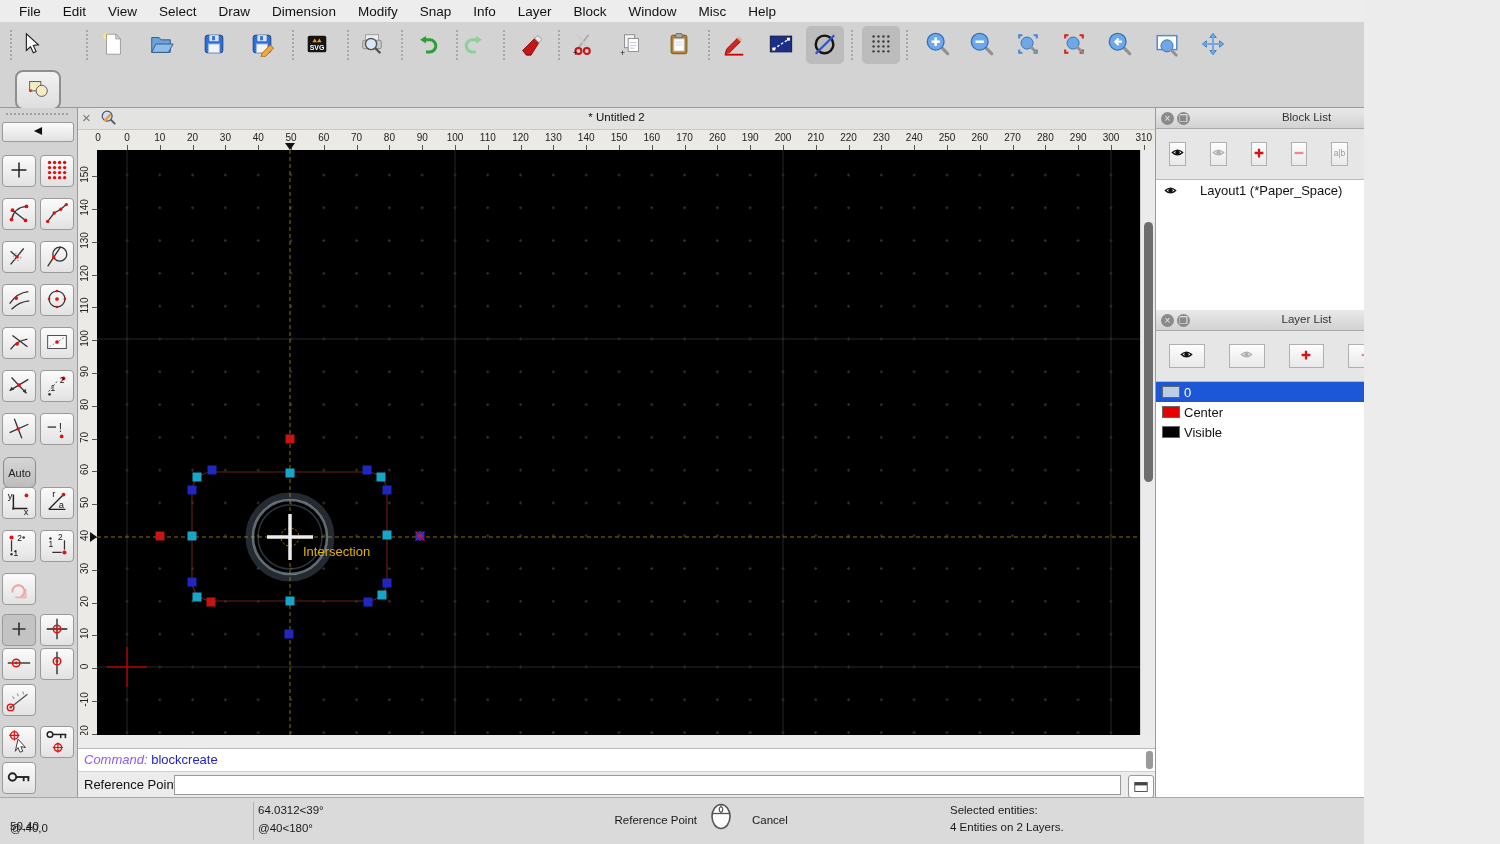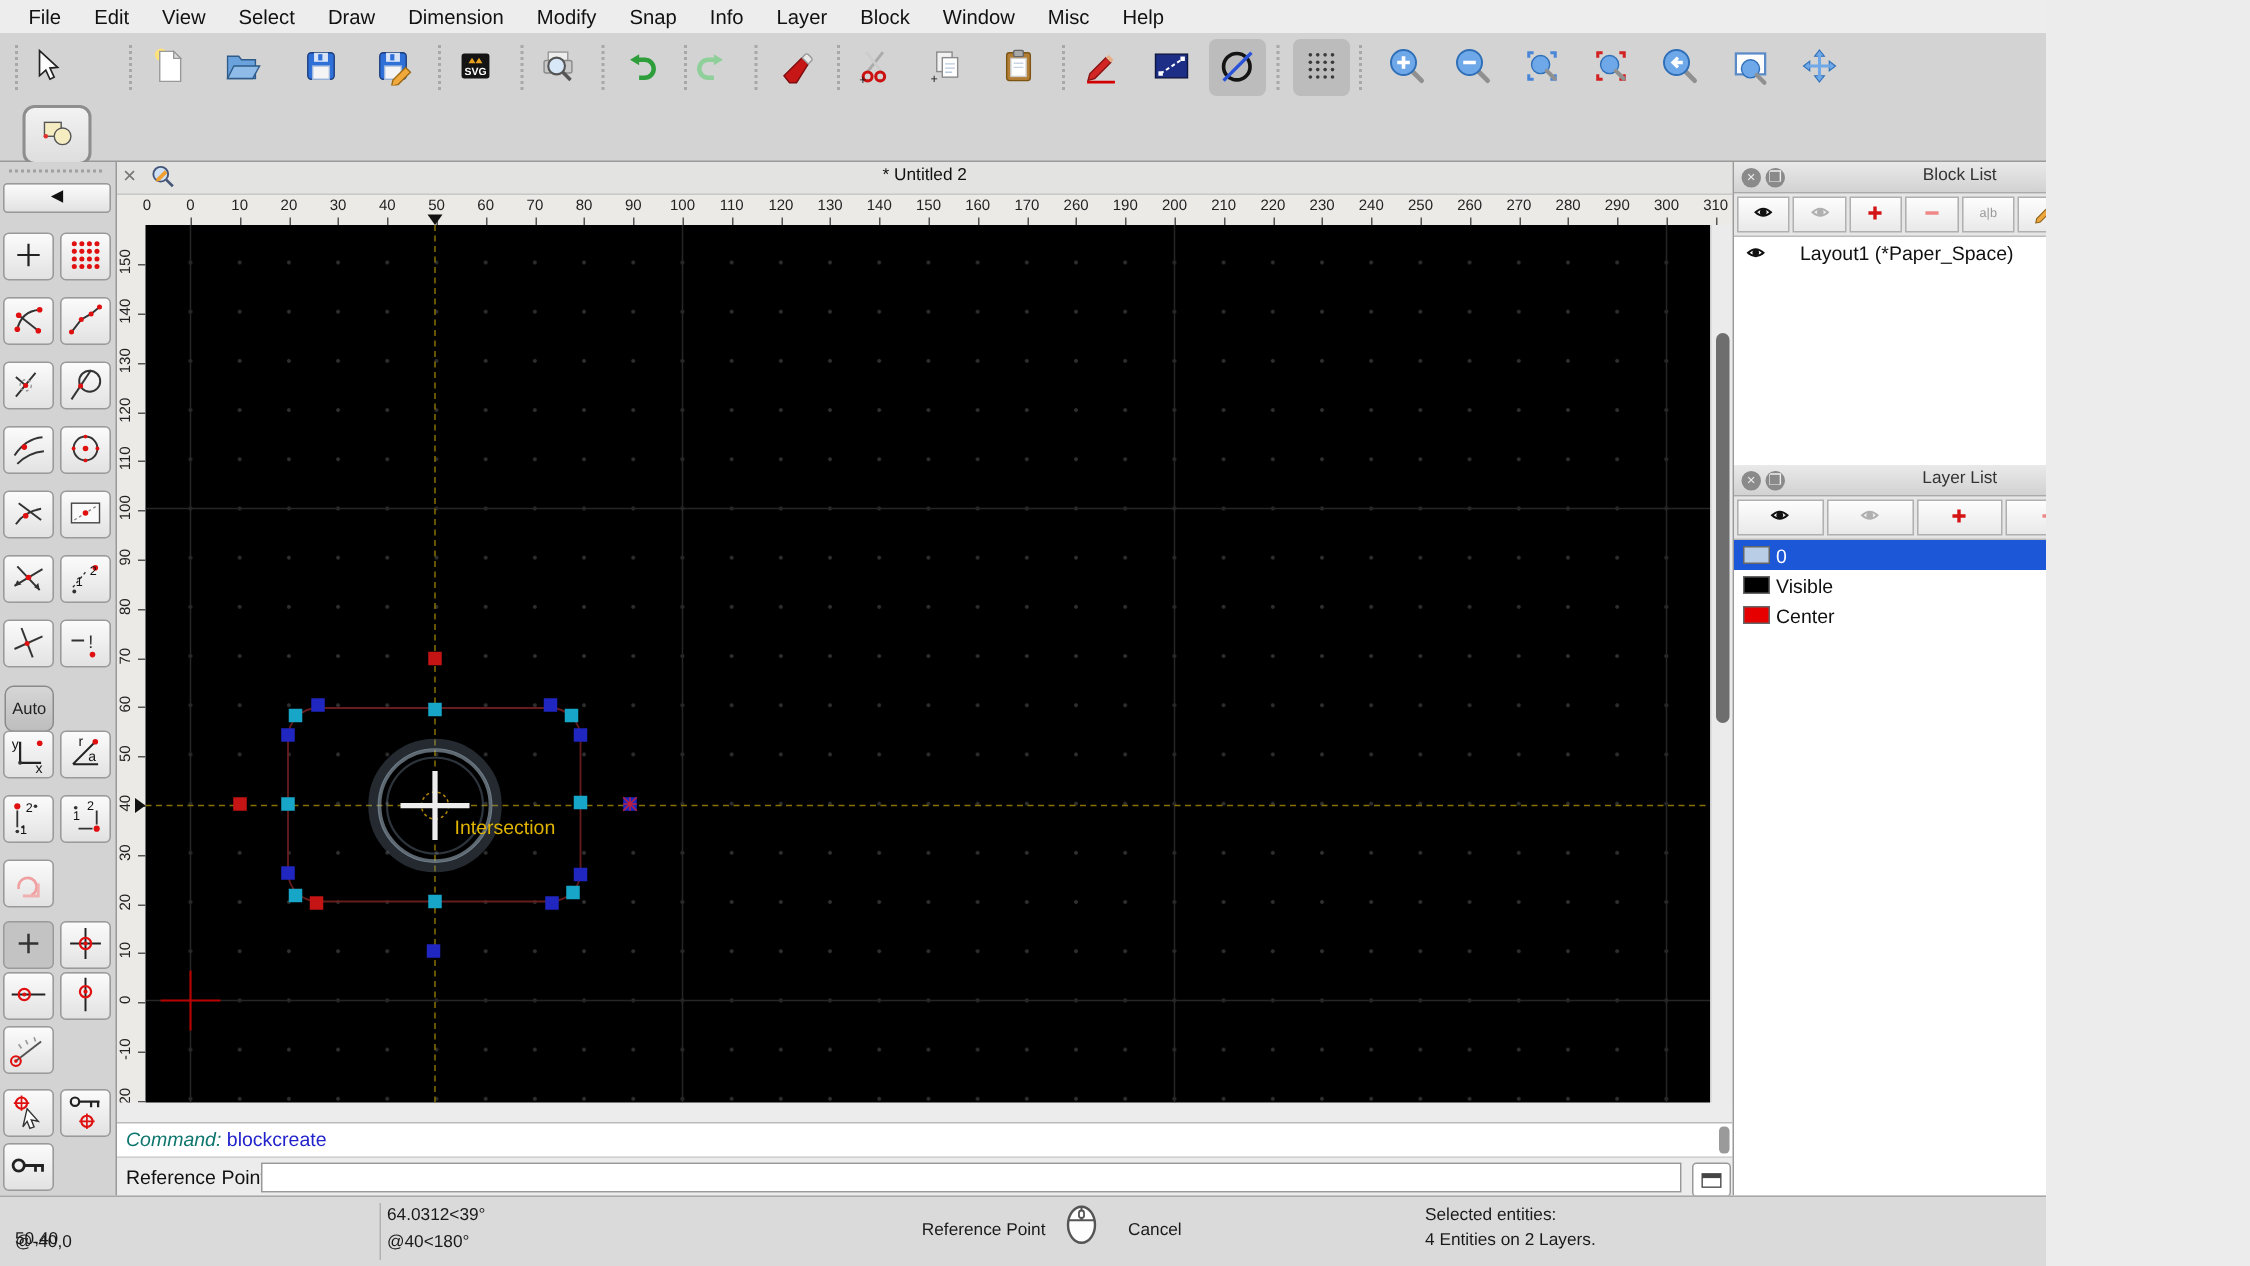--- a/index.html
+++ b/index.html
@@ -57,40 +57,40 @@
           background-size:32.8px 32.8px;background-position:13.6px 8.6px;}
   #canvas svg{position:absolute;left:0;top:0;}
   #vscroll{position:absolute;left:1062px;top:42px;width:15px;height:585px;background:#ebebeb;
            border-left:1px solid #cfcfcf;box-sizing:border-box;}
   .vthumb{position:absolute;left:3px;top:72px;width:9px;height:260px;background:#6e6e6e;border-radius:4.5px;}
   #hscrollrow{position:absolute;left:0;top:627px;width:1077px;height:13px;background:#ececec;}
   .hthumb{position:absolute;left:14px;top:2px;width:998px;height:9px;background:#8f8f8f;border-radius:4.5px;}
   #gridstatus{position:absolute;right:3px;top:-2px;width:75px;text-align:right;font-size:12px;color:#111;}
   #cmdline{position:absolute;left:0;top:640px;width:1077px;height:23px;background:#fff;
            border-top:1px solid #bbb;box-sizing:border-box;font-size:13px;padding:3px 0 0 6px;}
-  .cmdlabel{color:#0f766e;font-style:italic;text-align:center;}
+  .cmdlabel{color:#8b5cf6;font-style:italic;text-align:center;}
   .cmdval{color:#2222cc;}
   #cmdscroll{position:absolute;right:2px;top:2px;width:7px;height:18px;background:#9a9a9a;border-radius:3px;}
   #promptrow{position:absolute;left:0;top:663px;width:1077px;height:26px;background:#ececec;
              border-top:1px solid #d0d0d0;box-sizing:border-box;}
   #promptlabel{position:absolute;left:6px;top:5px;font-size:13px;color:#111;}
   #cmdinput{position:absolute;left:96px;top:3px;width:947px;height:20px;border:1px solid #999;
             background:#fff;box-sizing:border-box;font-family:"Liberation Sans",sans-serif;}
   #promptbtn{position:absolute;left:1050px;top:3px;width:24px;height:21px;border:1px solid #999;
              background:#fff;border-radius:3px;display:flex;align-items:center;justify-content:center;}
   
   #rightpanels{position:absolute;left:1155px;top:108px;width:302px;height:689px;background:#fff;
                border-left:1px solid #9a9a9a;box-sizing:border-box;}
   .panel-title{position:relative;height:21px;background:linear-gradient(#e9e9e9,#d2d2d2);
                border-bottom:1px solid #aaa;box-sizing:border-box;}
   .panel-title .ttl{position:absolute;left:0;right:0;top:3px;text-align:center;font-size:11.5px;color:#333;}
   .tcirc{position:absolute;top:4px;width:13px;height:13px;border-radius:50%;background:#8a8a8a;
          color:#ececec;font-size:10px;line-height:13px;text-align:center;}
   .panel-toolbar{display:flex;background:#e6e6e6;border-bottom:1px solid #bbb;padding:1px;}
-  .pt-btn{flex:1;margin:1px;height:22px;border:1px solid #b0b0b0;background:linear-gradient(#fdfdfd,#e9e9e9);
+  .pt-btn{flex:1;margin:12px;height:22px;border:1px solid #b0b0b0;background:linear-gradient(#fdfdfd,#e9e9e9);
           display:flex;align-items:center;justify-content:center;}
   .lrow{height:20px;display:flex;align-items:center;font-size:13px;color:#111;padding-left:4px;}
   .lrow.sel{background:#1c57d8;color:#fff;}
   .licon{width:20px;display:flex;justify-content:center;}
   .swatch{width:16px;height:10px;border:1px solid #666;margin:0 4px 0 2px;}
   .lrow .spacer{flex:1;}
   .lrow .ricon{width:21px;display:flex;justify-content:center;}
   
   #dockcol{position:absolute;left:1457px;top:108px;width:43px;height:689px;
            background:linear-gradient(90deg,#cdcdcd,#ededed);}
@@ -859,39 +859,39 @@
             </svg>
           </span>
           <span class="ricon">
             <svg width="15" height="15" viewBox="0 0 16 16">
               <rect x="4" y="7.5" width="8.5" height="6.5" rx="1" fill="#c0c0c0" stroke="#909090"></rect>
               <path d="M5.8 7.5 V6 a2.4 2.4 0 0 1 4.8 0 v1.5" fill="none" stroke="#909090" stroke-width="1.4"></path>
             </svg>
           </span>
         </div>
         <div class="lrow">
-          <span class="swatch" style="background: rgb(0, 0, 0);"></span>
-          <span>Visible</span>
+          <span class="swatch" style="background: rgb(230, 0, 0);"></span>
+          <span>Center</span>
           <span class="spacer"></span>
           <span class="ricon">
             <svg width="15" height="15" viewBox="0 0 16 16">
               <path d="M2.5 8 Q8 3 13.5 8 Q8 13 2.5 8 Z" fill="none" stroke="#111" stroke-width="1.4"></path>
               <circle cx="8" cy="8" r="2.4" fill="#111"></circle>
             </svg>
           </span>
           <span class="ricon">
             <svg width="15" height="15" viewBox="0 0 16 16">
               <rect x="4" y="7.5" width="8.5" height="6.5" rx="1" fill="#c0c0c0" stroke="#909090"></rect>
               <path d="M5.8 7.5 V6 a2.4 2.4 0 0 1 4.8 0 v1.5" fill="none" stroke="#909090" stroke-width="1.4"></path>
             </svg>
           </span>
         </div>
         <div class="lrow">
-          <span class="swatch" style="background: rgb(230, 0, 0);"></span>
-          <span>Center</span>
+          <span class="swatch" style="background: rgb(0, 0, 0);"></span>
+          <span>Visible</span>
           <span class="spacer"></span>
           <span class="ricon">
             <svg width="15" height="15" viewBox="0 0 16 16">
               <path d="M2.5 8 Q8 3 13.5 8 Q8 13 2.5 8 Z" fill="none" stroke="#111" stroke-width="1.4"></path>
               <circle cx="8" cy="8" r="2.4" fill="#111"></circle>
             </svg>
           </span>
           <span class="ricon">
             <svg width="15" height="15" viewBox="0 0 16 16">
               <rect x="4" y="7.5" width="8.5" height="6.5" rx="1" fill="#c0c0c0" stroke="#909090"></rect>

